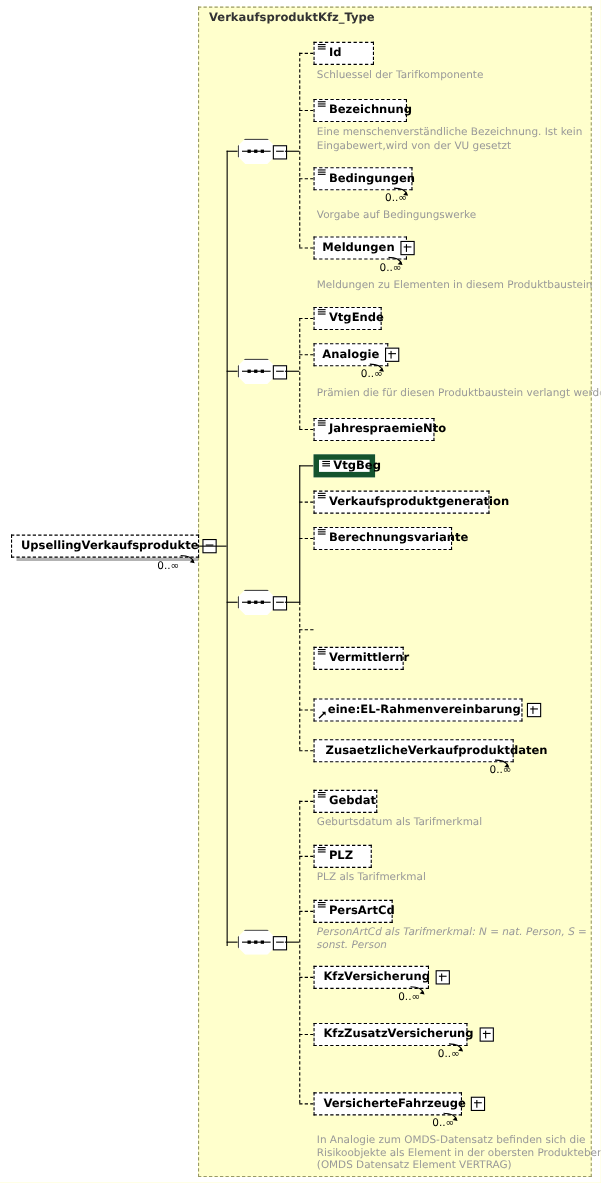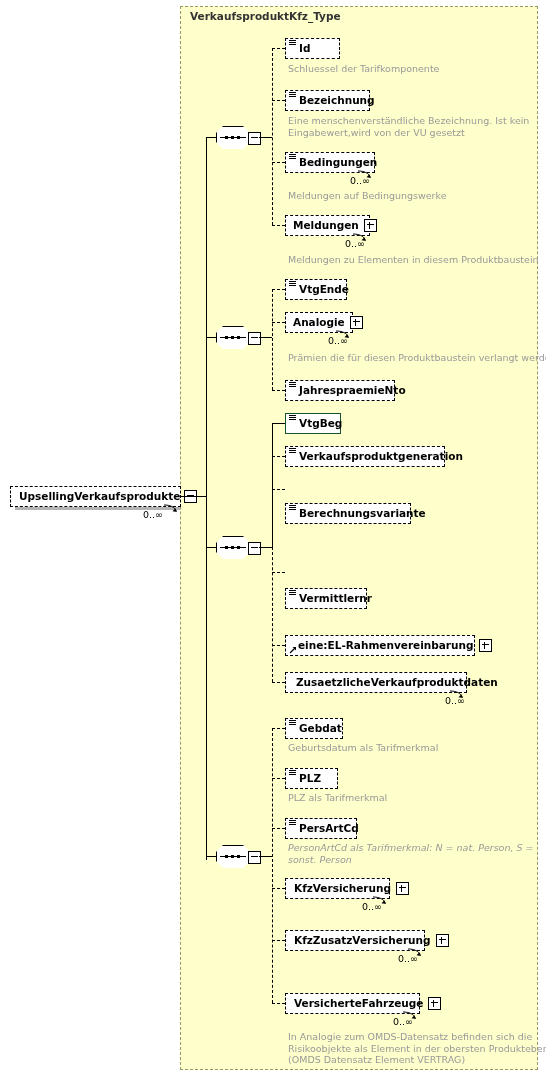--- a/index.html
+++ b/index.html
@@ -26,21 +26,21 @@
   
   .node{
     position:absolute;
     box-sizing:border-box;
     background:#ffffff;
     border:1px dashed #000000;
     height:21px;
     display:flex;align-items:center;
     white-space:nowrap;
   }
-  .node.req{border:1px solid #14532d;}
+  .node.req{border:5px solid #14532d;}
   .node .shadow-h{
     position:absolute;left:4px;right:-4px;bottom:-4px;height:4px;
     background:#b3b3b3;z-index:-1;
   }
   .node .shadow-v{
     position:absolute;right:-4px;top:4px;bottom:-4px;width:4px;
     background:#b3b3b3;z-index:-1;
   }
   .node .label{
     font-size:10.5px;font-weight:bold;color:#000000;
@@ -214,21 +214,21 @@
       </span>
     <span class="label">Bedingungen</span>
     <span class="shadow-h"></span>
     <span class="shadow-v"></span>
     <svg class="rep-arrow" viewBox="0 0 14 9">
       <path d="M0 1 C6 1, 11 3, 12 7" fill="none" stroke="#000" stroke-width="1"></path>
       <path d="M13 8 L8.5 7.2 L11.4 4.2 Z" fill="#000"></path>
     </svg>
   </div>
   <div class="card" style="left:350px;top:175px;">0..∞</div>
-  <div class="anno" style="left:288px;top:190px;">Meldungen auf Bedingungswerke</div>
+  <div class="anno" style="left:288px;top:190px;">Vorgabe auf Bedingungswerke</div>
 
   <div class="dln h" style="left:272px;top:225px;width:13px;"></div>
   <div class="node" style="left:285px;top:215px;width:85px;padding-left:7px;padding-right:3px;">
     <span class="label">Meldungen</span>
     <span class="plusbox" style="margin-left:5px;"></span>
     <span class="shadow-h"></span>
     <span class="shadow-v"></span>
     <svg class="rep-arrow" viewBox="0 0 14 9">
       <path d="M0 1 C6 1, 11 3, 12 7" fill="none" stroke="#000" stroke-width="1"></path>
       <path d="M13 8 L8.5 7.2 L11.4 4.2 Z" fill="#000"></path>
@@ -327,21 +327,21 @@
         <i></i>
         <i></i>
         <i></i>
       </span>
     <span class="label">Verkaufsproduktgeneration</span>
     <span class="shadow-h"></span>
     <span class="shadow-v"></span>
   </div>
 
   <div class="dln h" style="left:272px;top:489px;width:13px;"></div>
-  <div class="node" style="left:285px;top:479px;width:126px;padding-left:13px;margin-top:24px;">
+  <div class="node" style="left:285px;top:479px;width:126px;padding-left:13px;">
     <span class="lines-ico">
         <i></i>
         <i></i>
         <i></i>
       </span>
     <span class="label">Berechnungsvariante</span>
     <span class="shadow-h"></span>
     <span class="shadow-v"></span>
   </div>
 

